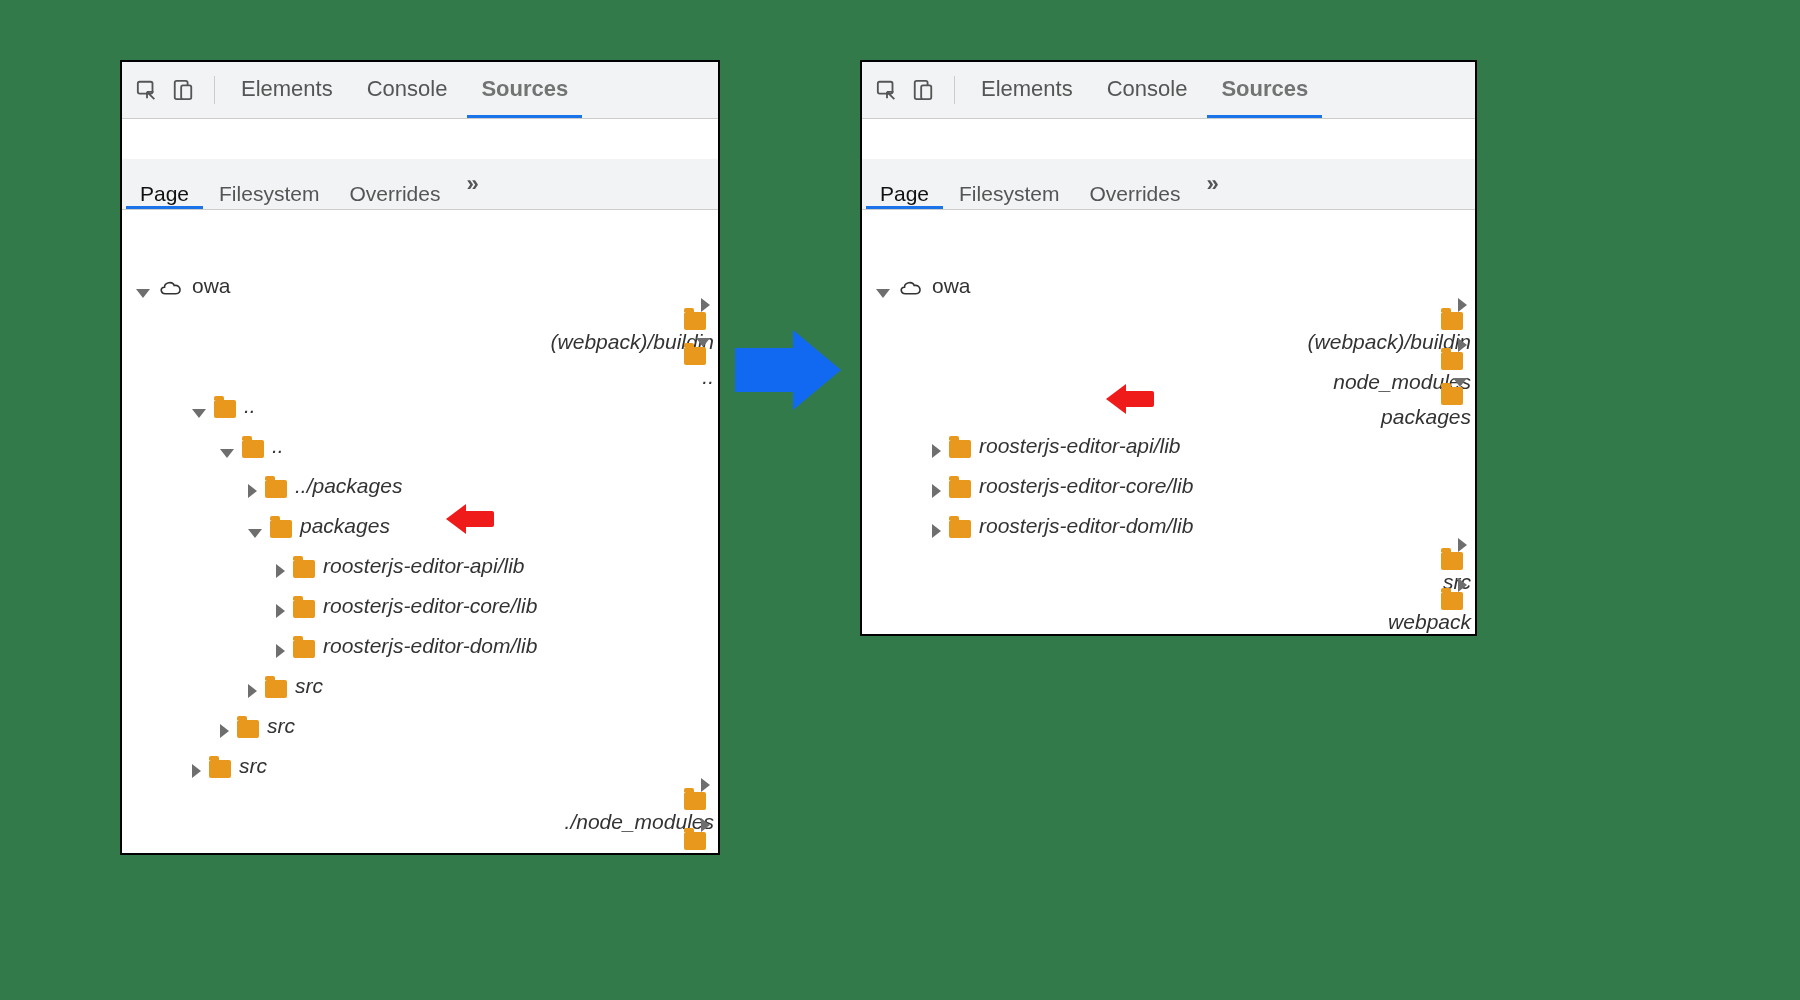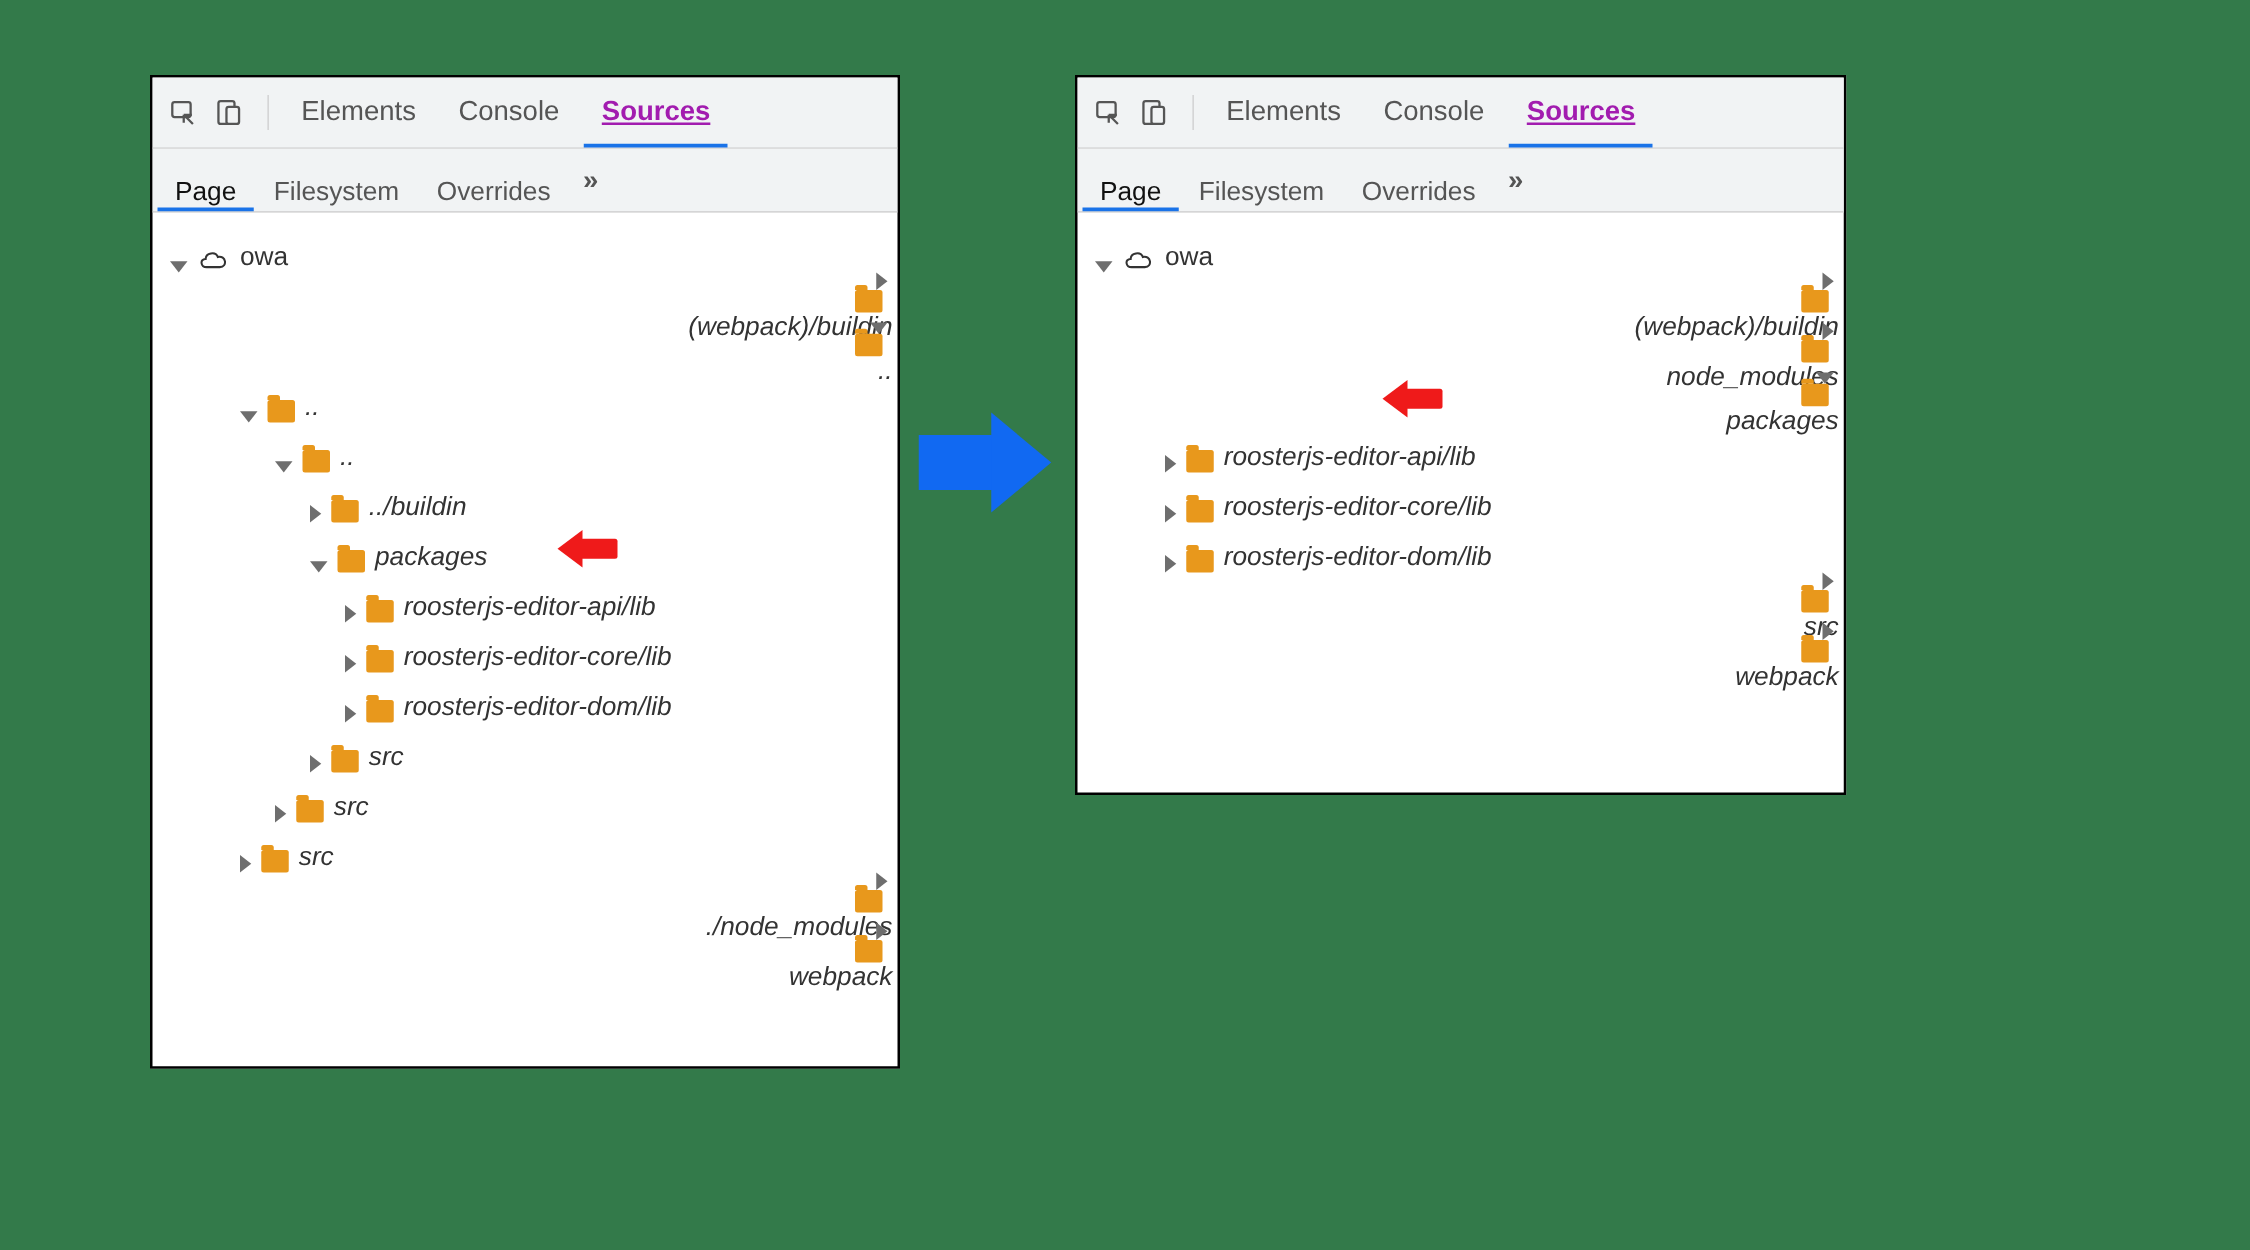--- a/index.html
+++ b/index.html
@@ -18,20 +18,21 @@
     height: 1000px;
   }
   .panel {
     position: absolute;
     background: #fff;
     border: 2px solid #000;
     box-sizing: border-box;
     display: flex;
     flex-direction: column;
     overflow: hidden;
+    gap: 40px;
   }
   .panel-left  { left: 120px;  top: 60px; width: 600px; height: 795px; }
   .panel-right { left: 860px;  top: 60px; width: 617px; height: 576px; }
 
   
   .topbar {
     display: flex;
     align-items: center;
     height: 56px;
     background: #f1f3f4;
@@ -56,24 +57,23 @@
     height: 56px;
     display: flex;
     align-items: center;
     color: #555;
     cursor: pointer;
     font-size: 22px;
     border-bottom: 3px solid transparent;
     box-sizing: border-box;
   }
   .top-tab.active {
-    color: #a21caf;
+    color: #737373;
     font-weight: 600;
     border-bottom: 3px solid #1a73e8;
-    text-decoration: underline;
   }
 
   
   .subbar {
     display: flex;
     align-items: center;
     height: 50px;
     background: #f1f3f4;
     border-bottom: 1px solid #ccc;
     padding: 0 4px;
@@ -292,21 +292,21 @@
         <span class="tree-label">..</span>
       </div>
       <div class="tree-row ind3">
         <span class="disclosure down"></span>
         <span class="folder-icon"></span>
         <span class="tree-label">..</span>
       </div>
       <div class="tree-row ind4">
         <span class="disclosure right"></span>
         <span class="folder-icon"></span>
-        <span class="tree-label">../buildin</span>
+        <span class="tree-label">../packages</span>
       </div>
       <div class="tree-row ind4">
         <span class="disclosure down"></span>
         <span class="folder-icon"></span>
         <span class="tree-label">packages</span>
         <span class="red-arrow" style="left:320px; top:4px;"></span>
       </div>
       <div class="tree-row ind5">
         <span class="disclosure right"></span>
         <span class="folder-icon"></span>

